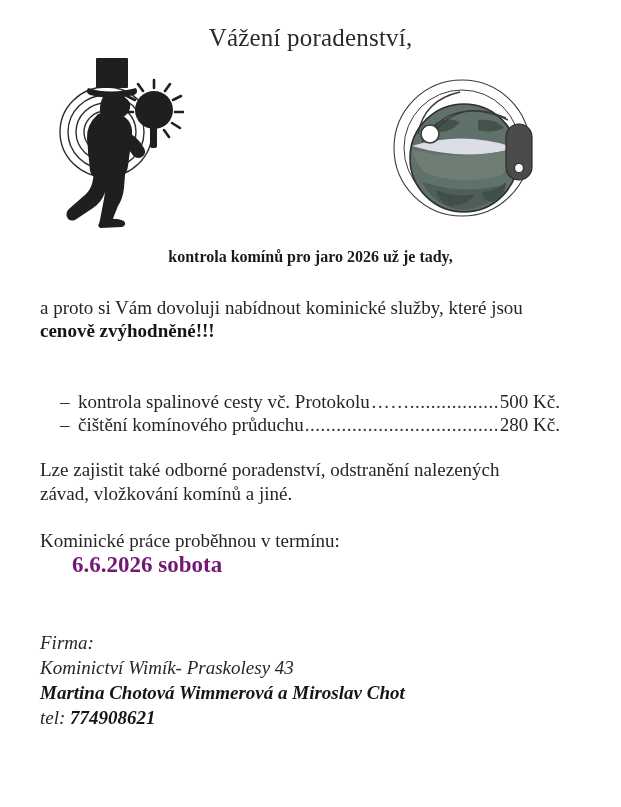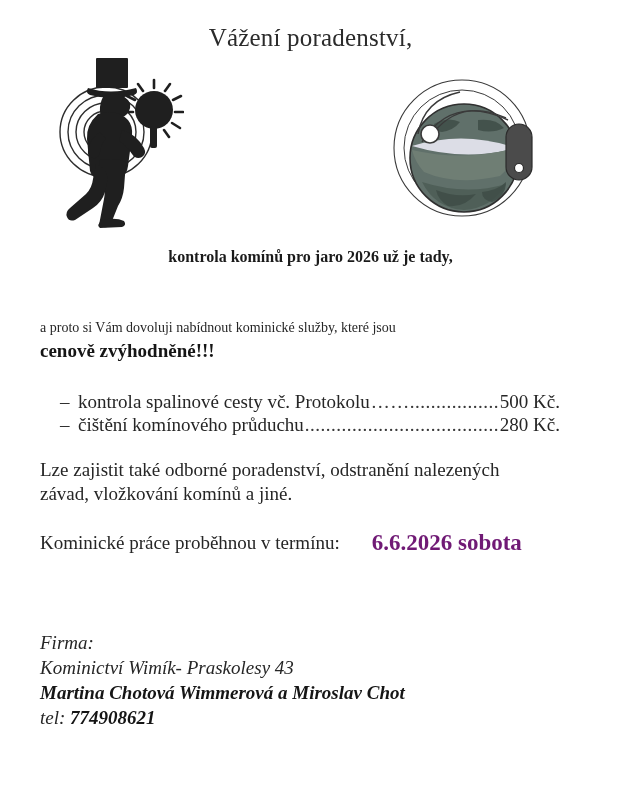--- a/index.html
+++ b/index.html
@@ -73,25 +73,24 @@
   }
 
   
   .body-block {
     position: absolute;
     left: 40px;
     top: 296px;
     width: 545px;
   }
   .lead-line {
-    font-size: 14px;
+    font-size: 19px;
     line-height: 23px;
     color: #262626;
     white-space: nowrap;
-    margin-top: 20px;
   }
   .lead-strong {
     font-size: 19px;
     line-height: 24px;
     font-weight: bold;
     color: #151515;
     white-space: nowrap;
   }
 
   
@@ -140,22 +139,23 @@
   }
   .services div { white-space: nowrap; }
 
   
   .date-line {
     position: absolute;
     left: 40px;
     top: 530px;
     width: 560px;
     display: flex;
-    align-items: center;
-    white-space: nowrap;
+    align-items: flex-start;
+    white-space: nowrap;
+    flex-direction: column;
   }
   .date-label {
     font-size: 19px;
     color: #262626;
   }
   .date-value {
     font-size: 23px;
     font-weight: bold;
     color: #701a75;
     margin-left: 32px;

